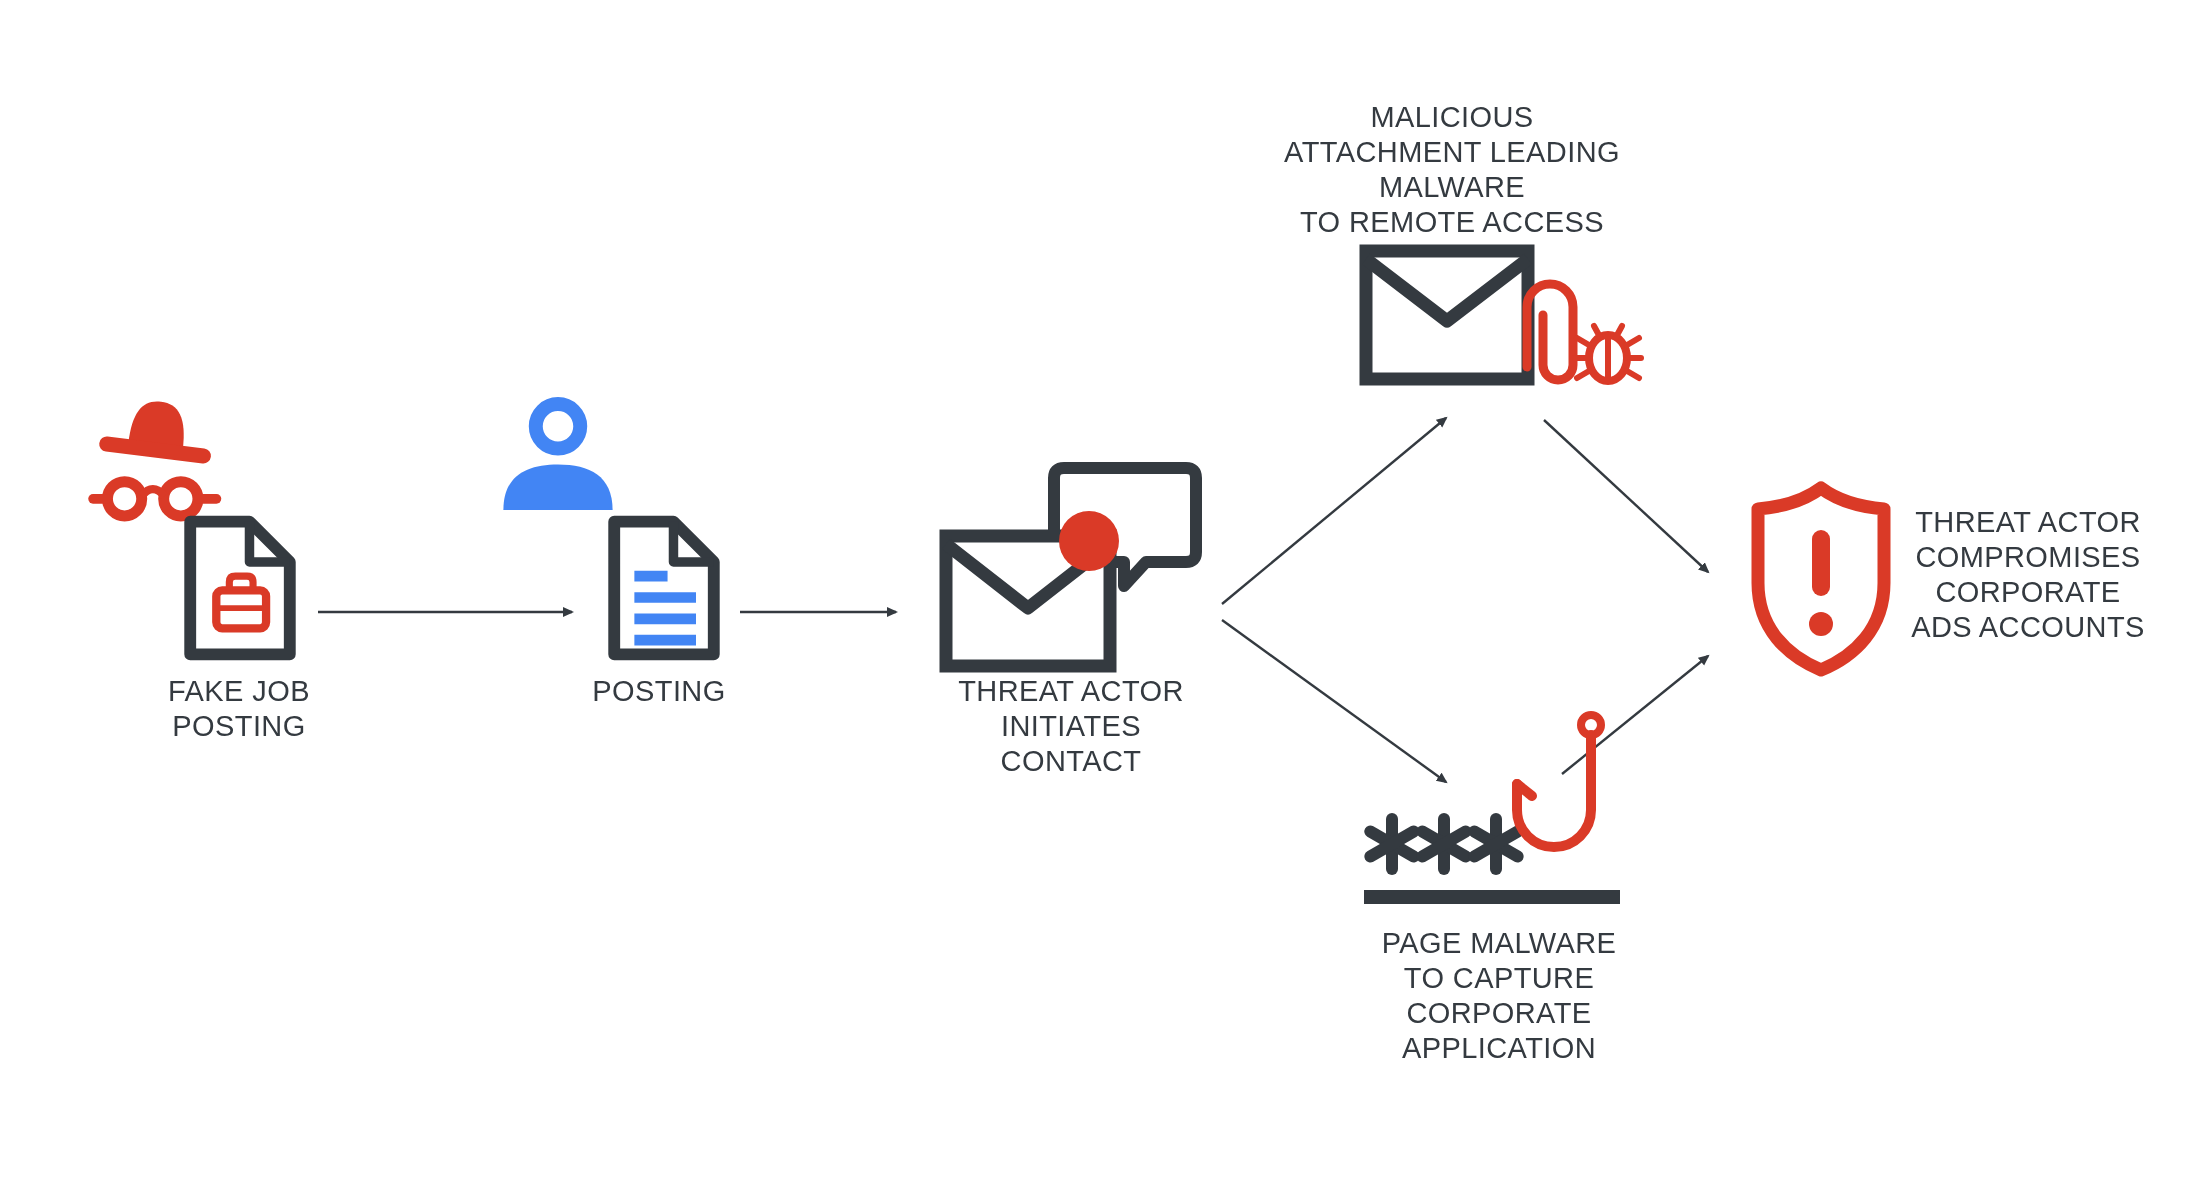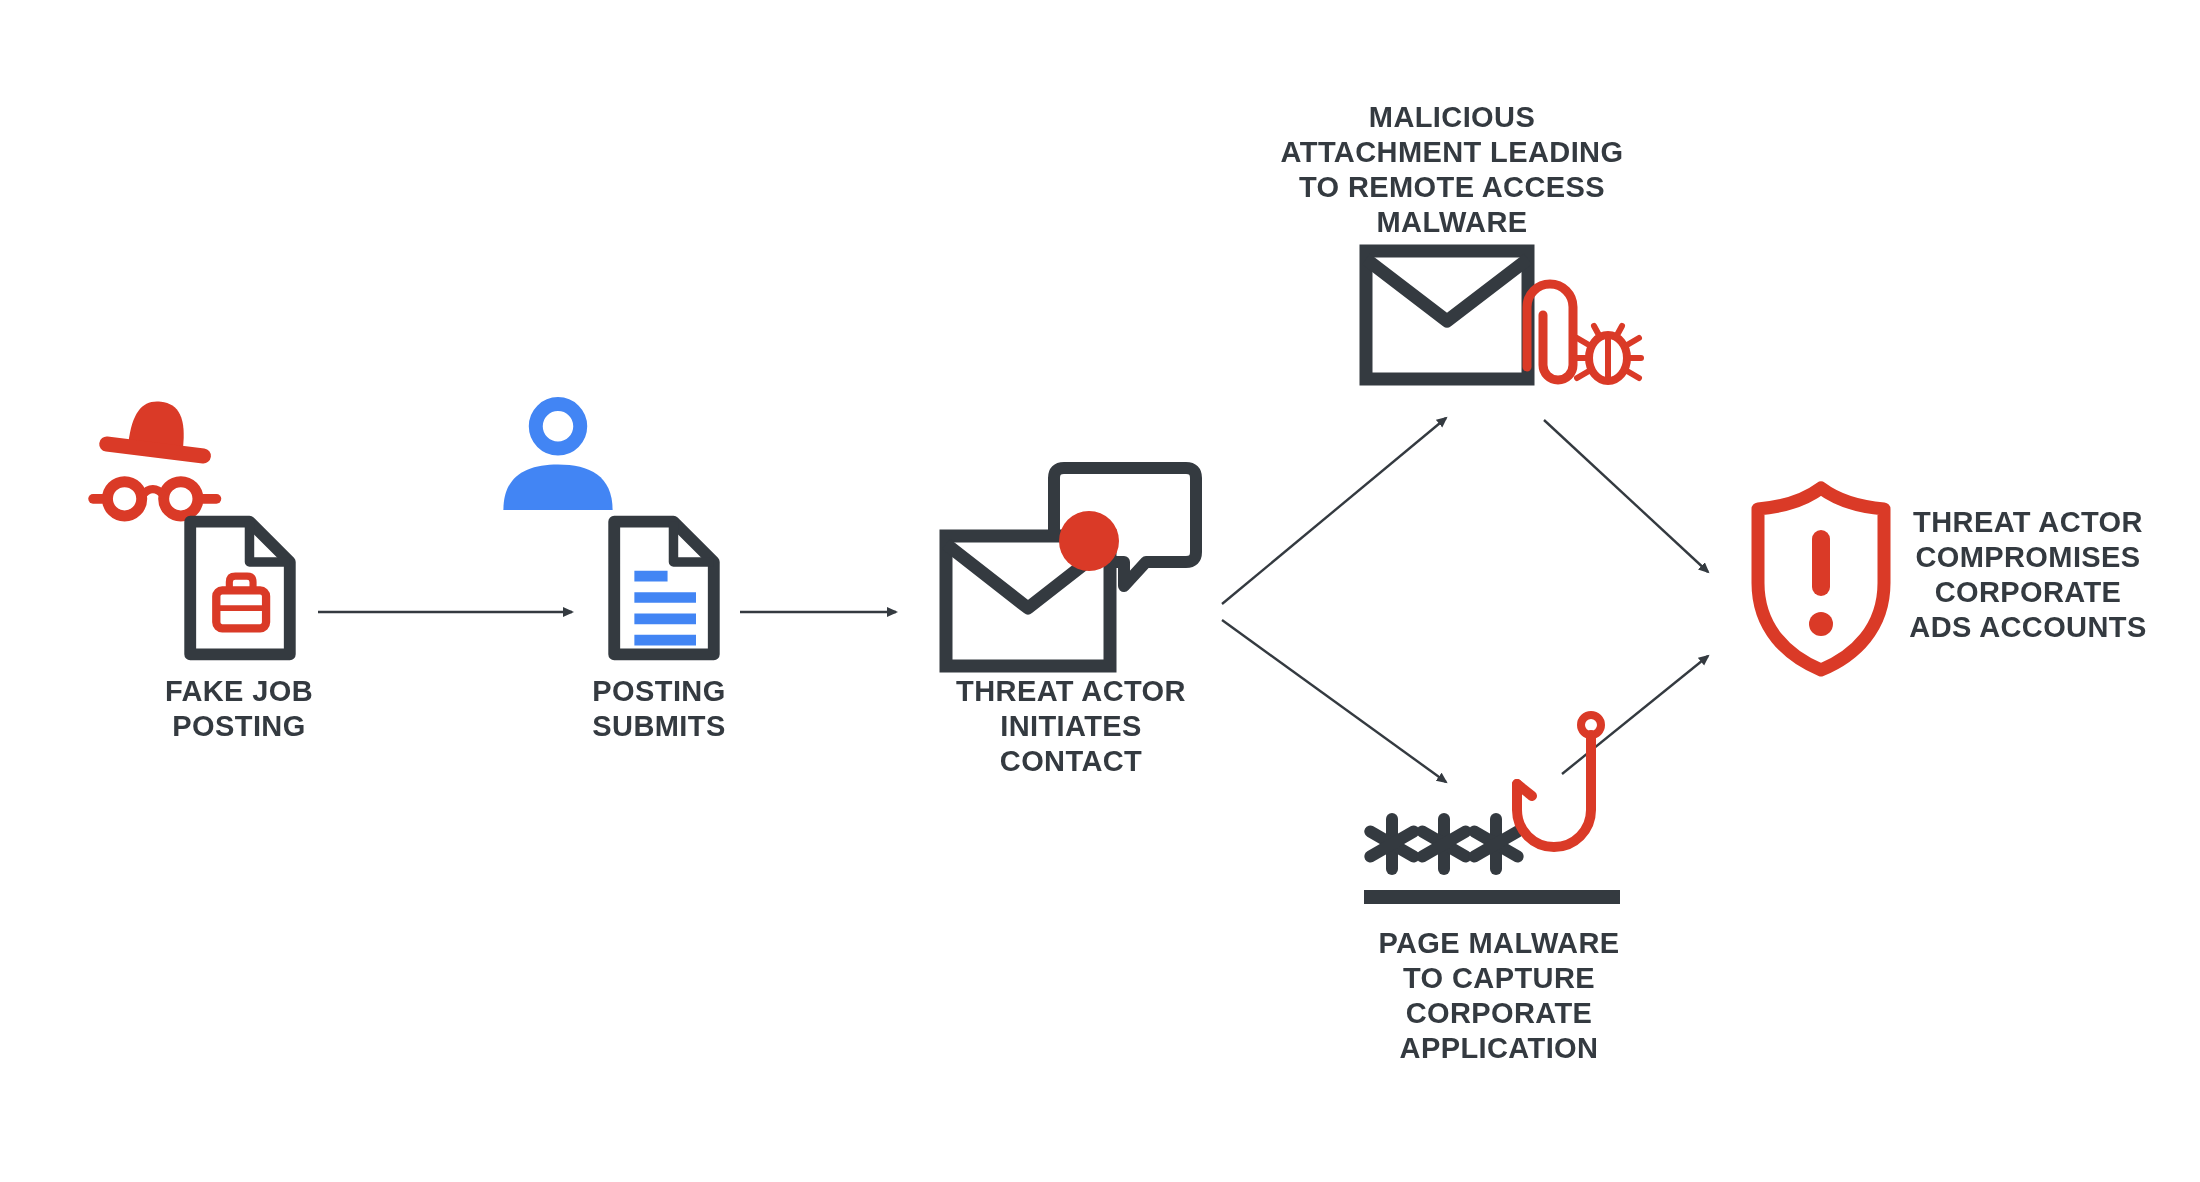--- a/index.html
+++ b/index.html
@@ -4,21 +4,21 @@
 <style>
   :root { --dark:#343a40; --red:#da3a27; --blue:#4285f4; --bg:#ffffff; }
   * { margin:0; padding:0; box-sizing:border-box; }
   html, body {
     width:2200px; height:1182px; background:var(--bg); overflow:hidden;
     font-family:"Liberation Sans", sans-serif;
   }
   #canvas { position:relative; width:2200px; height:1182px; background:var(--bg); }
   .abs { position:absolute; }
   .label {
-    position:absolute; font-weight:700; font-size:29px; line-height:35px;
+    position:absolute; font-weight:400; font-size:29px; line-height:35px;
     letter-spacing:.4px; text-align:center; color:var(--dark);
   }
   svg { display:block; overflow:visible; }
   .sd { stroke:var(--dark); } .sr { stroke:var(--red); } .sb { stroke:var(--blue); }
   .fd { fill:var(--dark); }   .fr { fill:var(--red); }   .fb { fill:var(--blue); }
   .fw { fill:#ffffff; } .fn { fill:none; }
 </style>
 </head>
 <body>
 
@@ -74,43 +74,42 @@
     <path class="fw sd" d="M12 8 H62 L96 42 V120 H12 Z" stroke-width="10" stroke-linejoin="round"></path>
     <path class="fn sd" d="M62 8 V42 H96" stroke-width="8" stroke-linejoin="round"></path>
     <line class="sb" x1="29" y1="54" x2="57" y2="54" stroke-width="9"></line>
     <line class="sb" x1="29" y1="72" x2="81" y2="72" stroke-width="9"></line>
     <line class="sb" x1="29" y1="90" x2="81" y2="90" stroke-width="9"></line>
     <line class="sb" x1="29" y1="108" x2="81" y2="108" stroke-width="9"></line>
   </svg>
 
   <div class="label" style="left:509px;top:674px;width:300px">
     <div>POSTING</div>
-    <div>SUBMITS</div>
   </div>
 
   <svg class="abs" style="left:938px;top:458px" width="272" height="224" viewBox="0 0 272 224">
     <path class="fw sd" stroke-width="12" stroke-linejoin="round" d="M126 10 H248 Q258 10 258 20 V94 Q258 104 248 104 H208 L186 128 V104 H126 Q116 104 116 94 V20 Q116 10 126 10 Z"></path>
     <g>
       <rect class="fw sd" x="8" y="78" width="164" height="130" stroke-width="13"></rect>
       <path class="fn sd" d="M8 86 L90 150 L172 86" stroke-width="13" stroke-linejoin="round"></path>
     </g>
     <circle class="fr" cx="151" cy="83" r="30"></circle>
   </svg>
 
   <div class="label" style="left:921px;top:674px;width:300px">
     <div>THREAT ACTOR</div>
     <div>INITIATES</div>
     <div>CONTACT</div>
   </div>
 
   <div class="label" style="left:1232px;top:100px;width:440px">
     <div>MALICIOUS</div>
     <div>ATTACHMENT LEADING</div>
+    <div>MALWARE</div>
     <div>TO REMOTE ACCESS</div>
-    <div>MALWARE</div>
   </div>
 
   <svg class="abs" style="left:1358px;top:243px" width="310" height="162" viewBox="0 0 310 162">
     <g>
       <rect class="fw sd" x="8" y="8" width="162" height="128" stroke-width="13"></rect>
       <path class="fn sd" d="M8 16 L89 78 L170 16" stroke-width="13" stroke-linejoin="round"></path>
     </g>
     <path class="fn sr" stroke-width="9" stroke-linecap="round" d="M185 72 V122 a15 15 0 0 0 30 0 V64 a23 23 0 0 0 -46 0 v60"></path>
     <g class="sr fn" stroke-width="6" stroke-linecap="round">
       <ellipse cx="250" cy="115" rx="19" ry="23" stroke-width="8"></ellipse>

